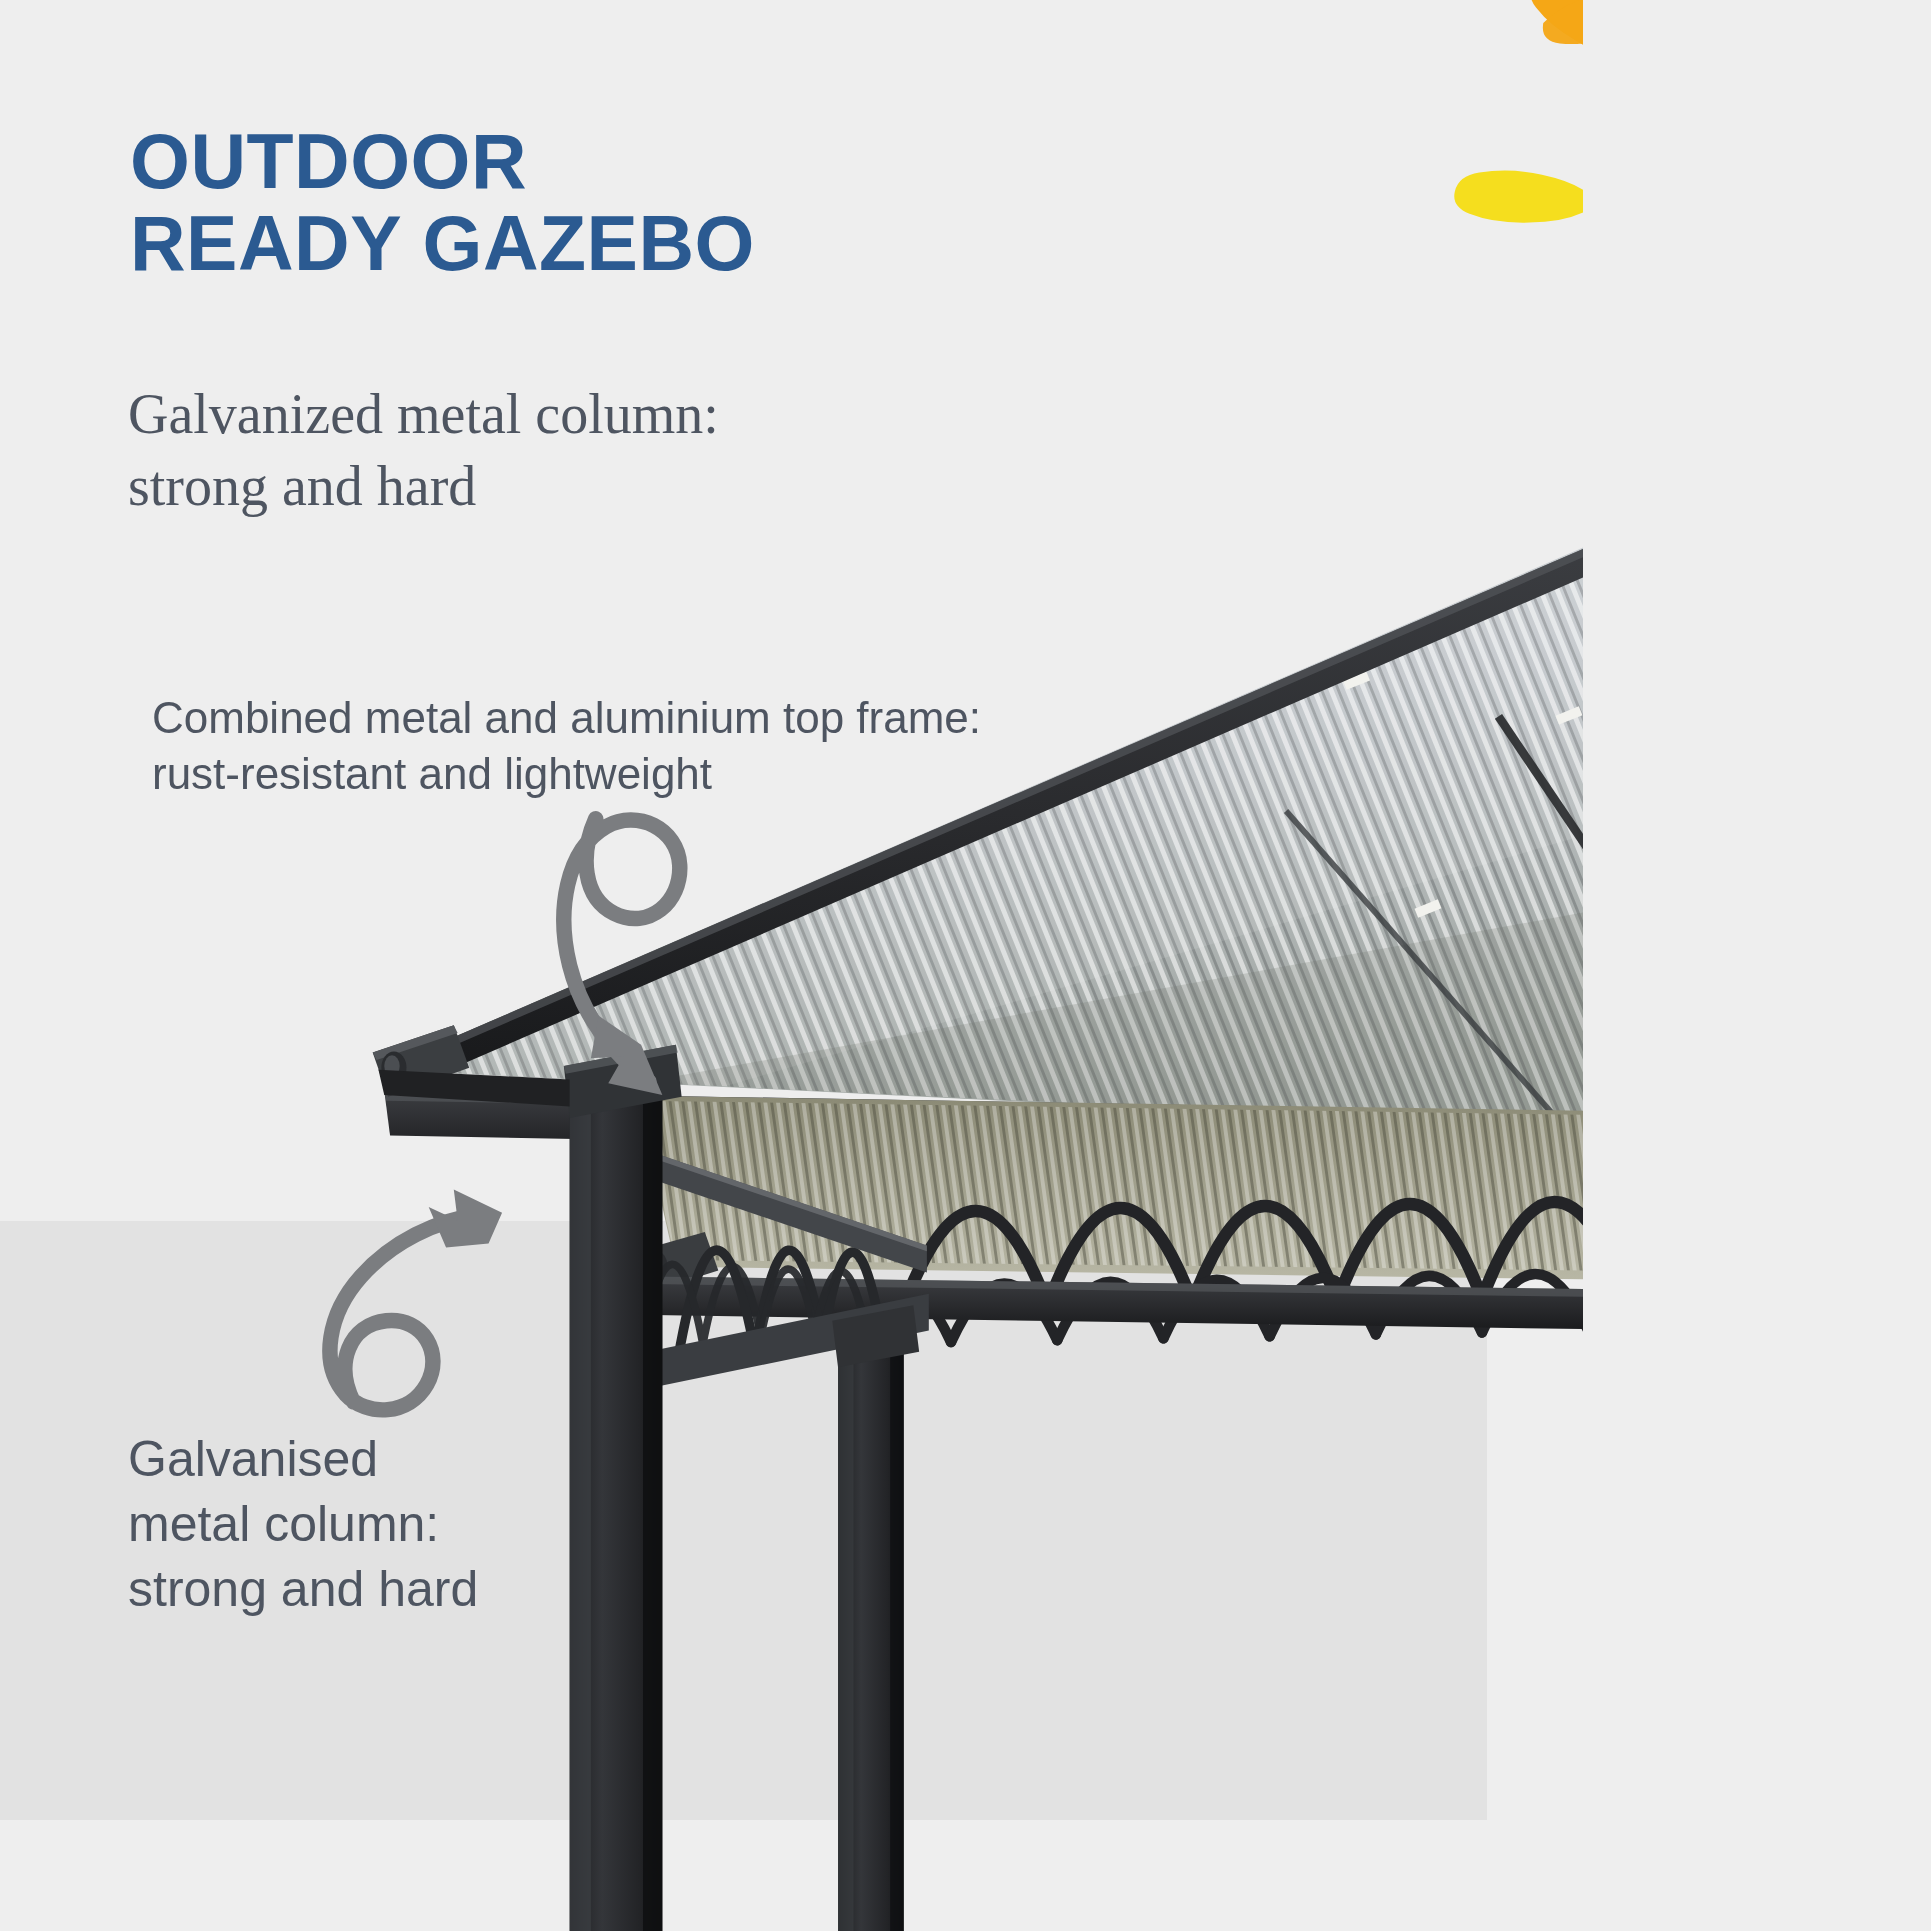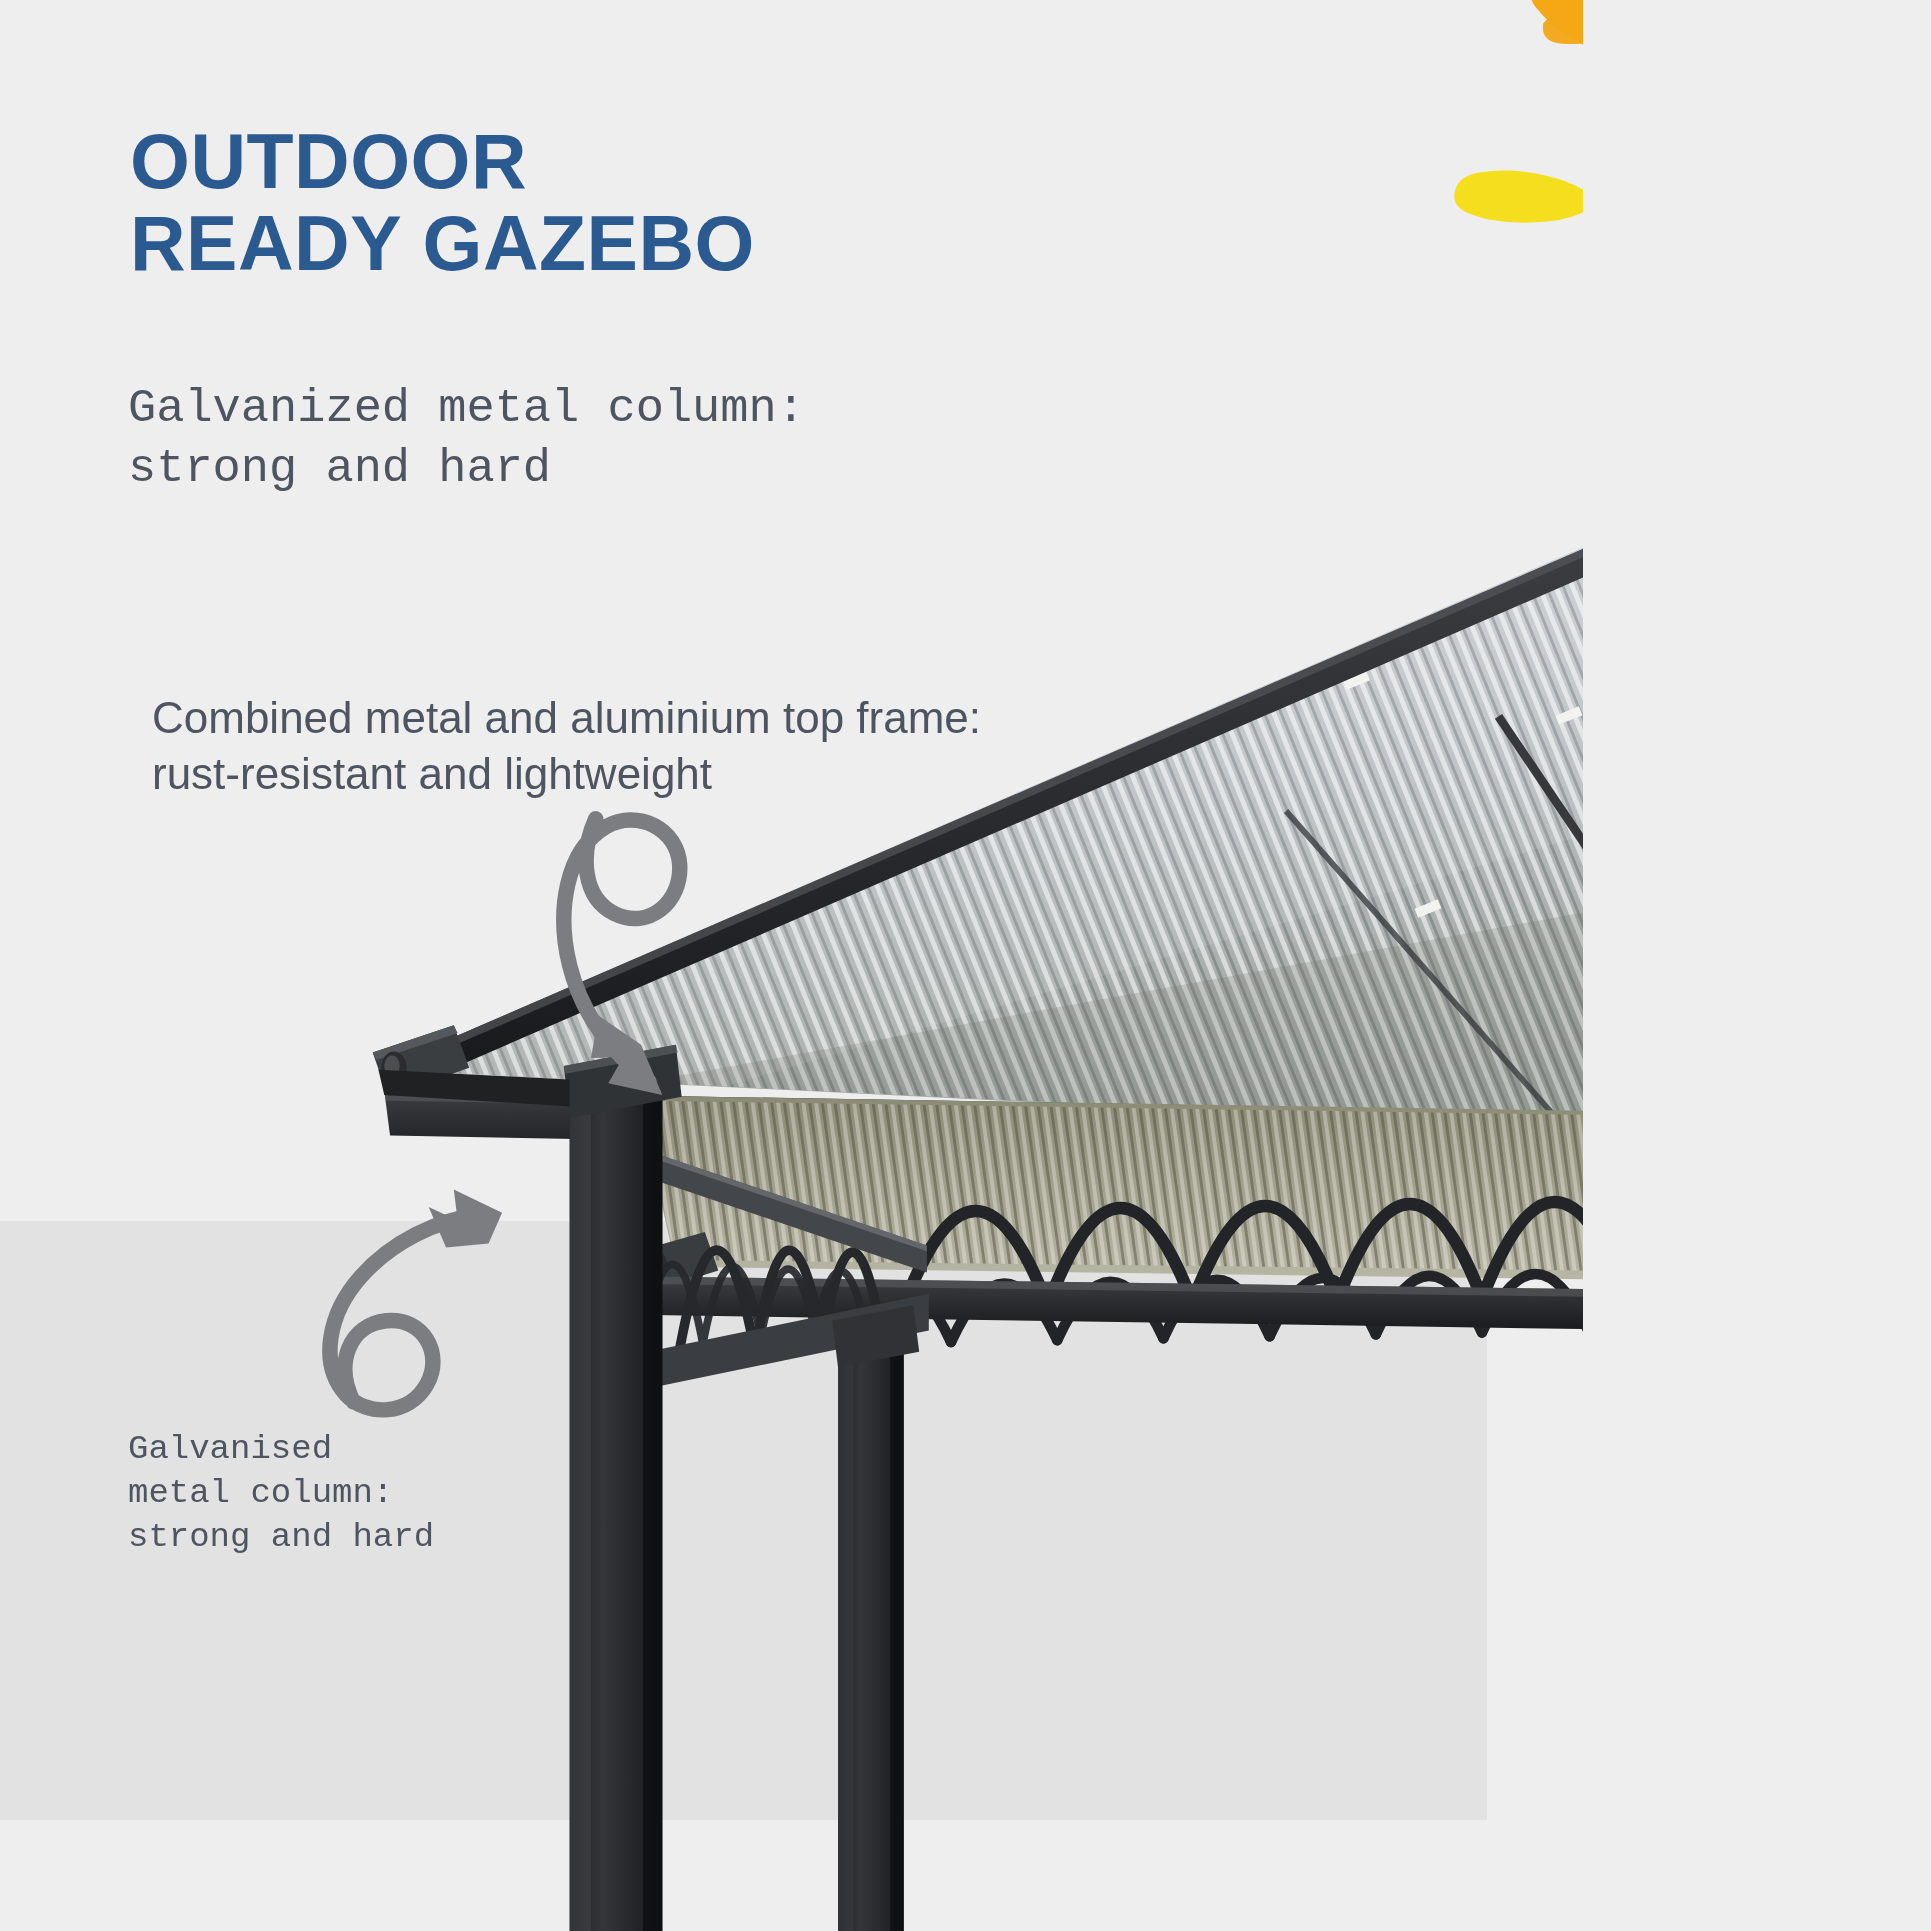--- a/index.html
+++ b/index.html
@@ -52,40 +52,40 @@
     white-space: pre-line;
   }
   .callout {
     position: absolute;
     color: #4e5561;
     white-space: pre-line;
   }
   .callout-1 {
     left: 128px;
     top: 379px;
-    font-size: 47px;
+    font-size: 56px;
     line-height: 1.28;
-    font-family: Liberation Mono, monospace;
+    font-family: Liberation Serif, serif;
     font-stretch: condensed;
   }
   .callout-2 {
     left: 128px;
     top: 690px;
     font-size: 44px;
     line-height: 1.28;
     font-family: "Liberation Sans Narrow", "Liberation Sans", sans-serif;
     font-stretch: condensed;
     margin-left: 24px;
   }
   .callout-3 {
     left: 128px;
     top: 1427px;
-    font-size: 34px;
+    font-size: 50px;
     line-height: 1.30;
-    font-family: Liberation Mono, monospace;
+    font-family: Liberation Sans, sans-serif;
   }
 
   
   .layer {
     position: absolute;
     left: 0;
     top: 0;
     width: 1931px;
     height: 1931px;
   }

